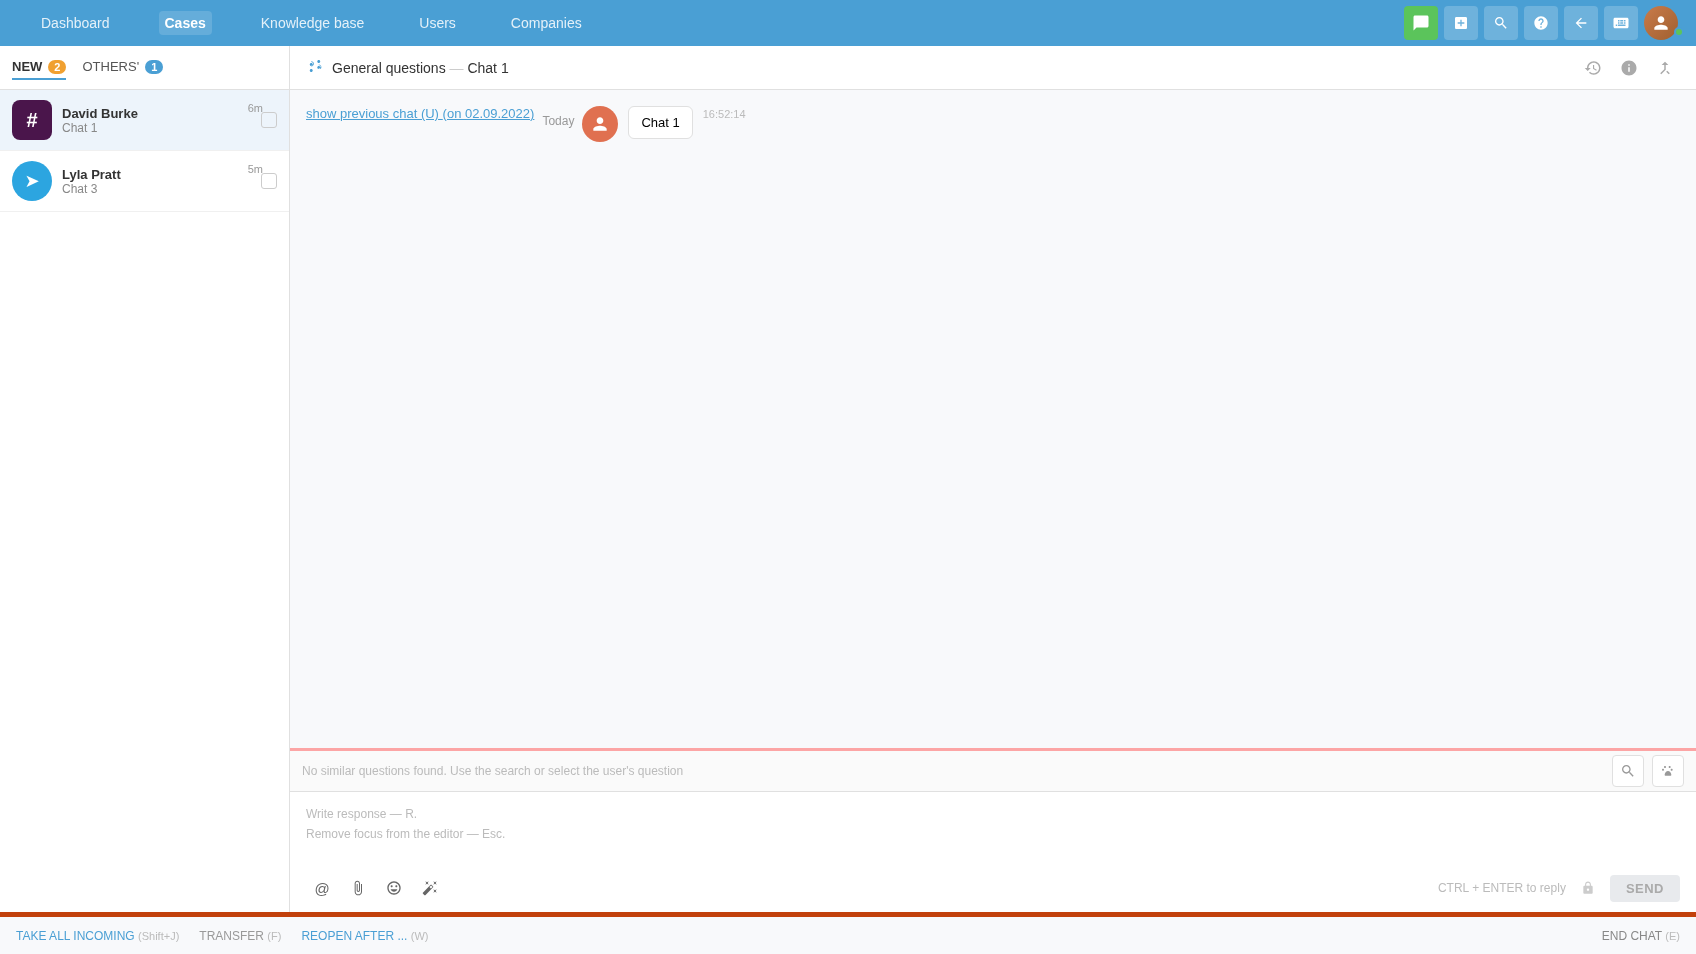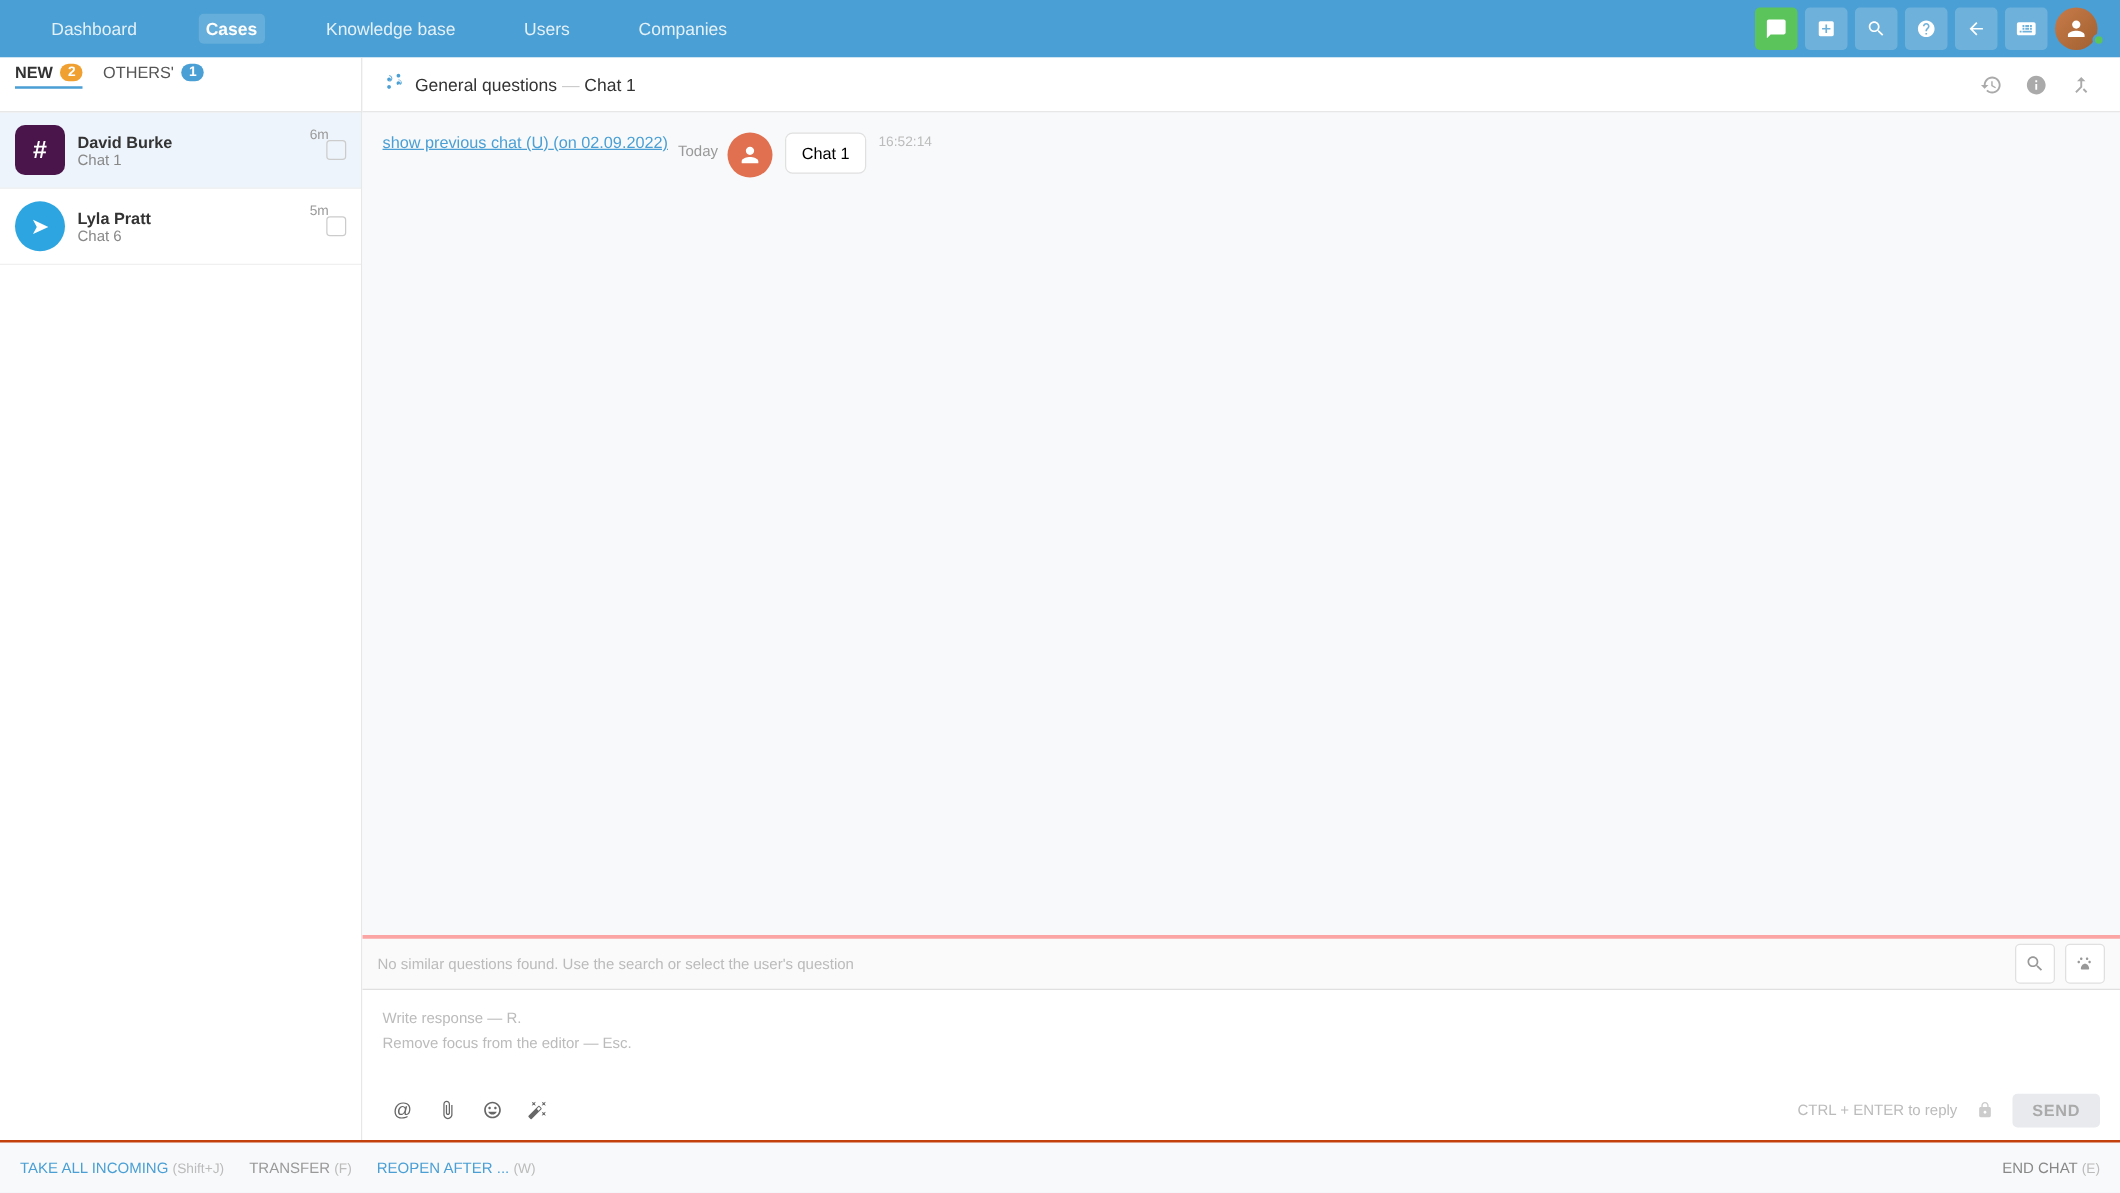--- a/index.html
+++ b/index.html
@@ -79,21 +79,21 @@
     
     .sidebar {
       width: 290px;
       background: #fff;
       border-right: 1px solid #e0e0e0;
       display: flex;
       flex-direction: column;
     }
     .sidebar-tabs {
       display: flex;
-      align-items: flex-start;
+      align-items: center;
       border-bottom: 1px solid #e0e0e0;
       padding: 0 12px;
       height: 44px;
       gap: 16px;
     }
     .sidebar-tab {
       font-size: 13px;
       color: #555;
       cursor: pointer;
       padding: 4px 0;
@@ -343,21 +343,21 @@
       font-size: 13px;
       font-weight: 600;
       cursor: pointer;
       letter-spacing: 0.5px;
     }
 
     
     .bottom-bar {
       height: 42px;
       background: #f8f9fb;
-      border-top: 2px solid #c2410c;
+      border-top: 5px solid #c2410c;
       display: flex;
       align-items: center;
       padding: 0 16px;
       gap: 20px;
     }
     .bottom-action {
       font-size: 12px;
       cursor: pointer;
       color: #4a9fd4;
       font-weight: 500;
@@ -460,21 +460,21 @@
         <span class="chat-time">6m</span>
         <div class="chat-checkbox"></div>
       </div>
 
       <div class="chat-item">
         <div class="chat-avatar telegram">
           <span class="telegram-arrow">➤</span>
         </div>
         <div class="chat-info">
           <div class="chat-name">Lyla Pratt</div>
-          <div class="chat-sub">Chat 6</div>
+          <div class="chat-sub">Chat 3</div>
         </div>
         <span class="chat-time">5m</span>
         <div class="chat-checkbox"></div>
       </div>
     </div>
   </aside>
 
   <div class="chat-area">
 
     <div class="chat-header">

